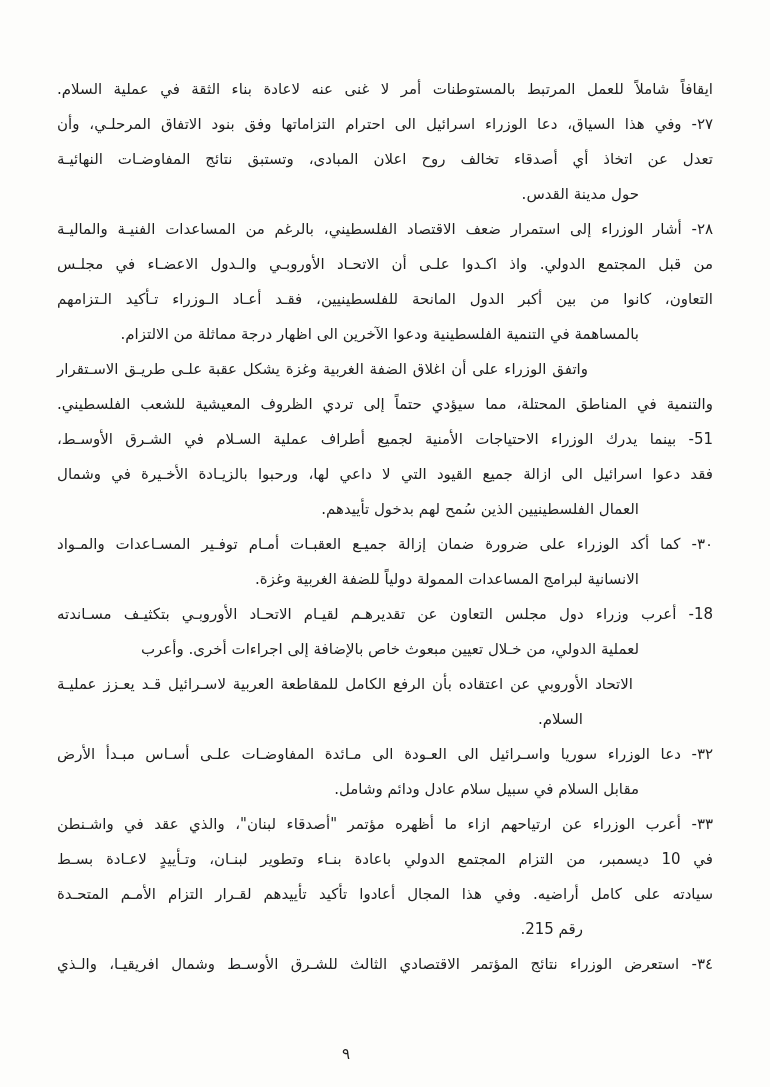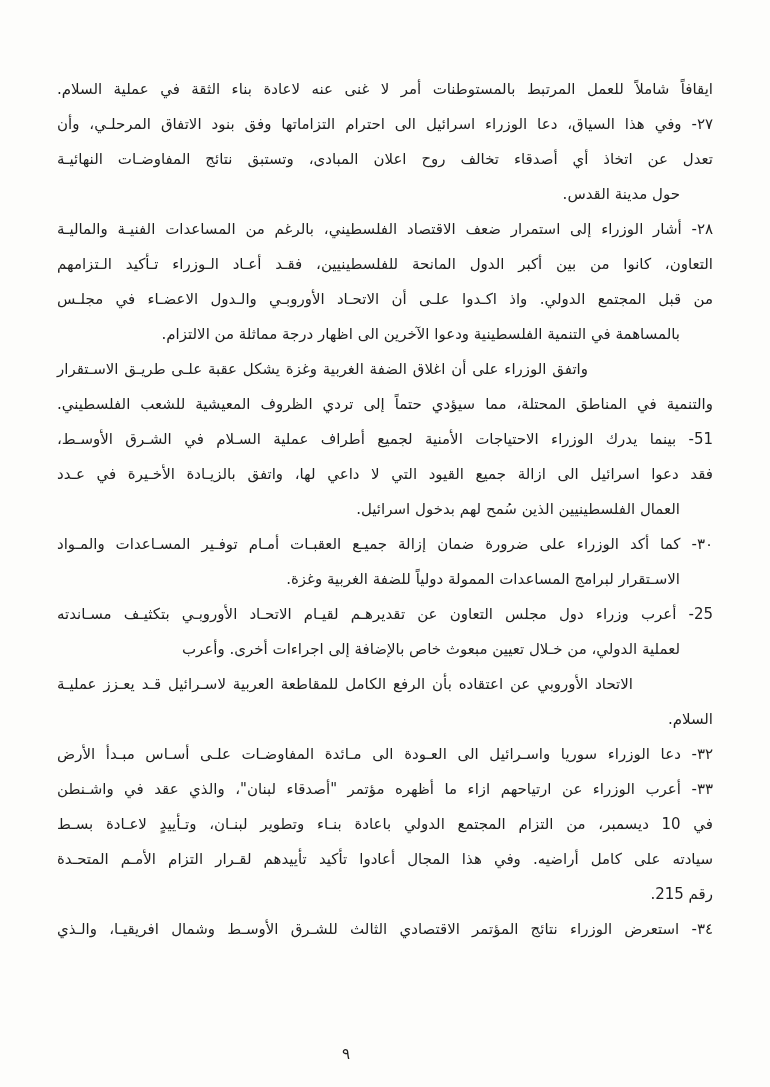--- a/index.html
+++ b/index.html
@@ -43,56 +43,57 @@
     text-align: justify;
     text-align-last: justify;
   }
   
   .ln.mid {
     margin-right: 80px;
     text-align: justify;
     text-align-last: justify;
   }
   
-  .ln.end-m { margin-right: 33px; text-align: right; text-align-last: right; }
-  .ln.end-s { text-align: right; text-align-last: right; }
+  .ln.end-m { margin-right: 74px; text-align: right; text-align-last: right; }
+  .ln.end-s { margin-right: 130px; text-align: right; text-align-last: right; }
   .page-number {
     position: absolute;
     top: 1045px;
     left: 342px;
     font-size: 15px;
     direction: rtl;
     color: var(--ink);
   }
 </style>
 </head>
 <body>
 
 <div class="page">
   <div class="text-block" id="text-block">
       <div class="ln j">ايقافاً شاملاً للعمل المرتبط بالمستوطنات أمر لا غنى عنه لاعادة بناء الثقة في عملية السلام.</div>
       <div class="ln num">٢٧- وفي هذا السياق، دعا الوزراء اسرائيل الى احترام التزاماتها وفق بنود الاتفاق المرحلـي، وأن</div>
       <div class="ln j">تعدل عن اتخاذ أي أصدقاء تخالف روح اعلان المبادى، وتستبق نتائج المفاوضـات النهائيـة</div>
       <div class="ln end-m">حول مدينة القدس.</div>
       <div class="ln num">٢٨- أشار الوزراء إلى استمرار ضعف الاقتصاد الفلسطيني، بالرغم من المساعدات الفنيـة والماليـة</div>
+      <div class="ln j">من قبل المجتمع الدولي. واذ اكـدوا علـى أن الاتحـاد الأوروبـي والـدول الاعضـاء في مجلـس</div>
       <div class="ln j">التعاون، كانوا من بين أكبر الدول المانحة للفلسطينيين، فقـد أعـاد الـوزراء تـأكيد الـتزامهم</div>
-      <div class="ln j">من قبل المجتمع الدولي. واذ اكـدوا علـى أن الاتحـاد الأوروبـي والـدول الاعضـاء في مجلـس</div>
       <div class="ln end-m">بالمساهمة في التنمية الفلسطينية ودعوا الآخرين الى اظهار درجة مماثلة من الالتزام.</div>
       <div class="ln para">واتفق الوزراء على أن اغلاق الضفة الغربية وغزة يشكل عقبة علـى طريـق الاسـتقرار</div>
       <div class="ln j">والتنمية في المناطق المحتلة، مما سيؤدي حتماً إلى تردي الظروف المعيشية للشعب الفلسطيني.</div>
       <div class="ln num">51- بينما يدرك الوزراء الاحتياجات الأمنية لجميع أطراف عملية السـلام في الشـرق الأوسـط،</div>
-      <div class="ln j">فقد دعوا اسرائيل الى ازالة جميع القيود التي لا داعي لها، واتفق بالزيـادة الأخـيرة في عـدد</div>
-      <div class="ln end-m">العمال الفلسطينيين الذين سُمح لهم بدخول اسرائيل.</div>
+      <div class="ln j">فقد دعوا اسرائيل الى ازالة جميع القيود التي لا داعي لها، ورحبوا بالزيـادة الأخـيرة في وشمال</div>
+      <div class="ln end-m">العمال الفلسطينيين الذين سُمح لهم بدخول تأييدهم.</div>
       <div class="ln num">٣٠- كما أكد الوزراء على ضرورة ضمان إزالة جميـع العقبـات أمـام توفـير المسـاعدات والمـواد</div>
-      <div class="ln end-m">الاسـتقرار لبرامج المساعدات الممولة دولياً للضفة الغربية وغزة.</div>
-      <div class="ln num">25- أعرب وزراء دول مجلس التعاون عن تقديرهـم لقيـام الاتحـاد الأوروبـي بتكثيـف مسـاندته</div>
+      <div class="ln end-m">الانسانية لبرامج المساعدات الممولة دولياً للضفة الغربية وغزة.</div>
+      <div class="ln num">18- أعرب وزراء دول مجلس التعاون عن تقديرهـم لقيـام الاتحـاد الأوروبـي بتكثيـف مسـاندته</div>
       <div class="ln end-m">لعملية الدولي، من خـلال تعيين مبعوث خاص بالإضافة إلى اجراءات أخرى. وأعرب</div>
       <div class="ln mid">الاتحاد الأوروبي عن اعتقاده بأن الرفع الكامل للمقاطعة العربية لاسـرائيل قـد يعـزز عمليـة</div>
       <div class="ln end-s">السلام.</div>
       <div class="ln num">٣٢- دعا الوزراء سوريا واسـرائيل الى العـودة الى مـائدة المفاوضـات علـى أسـاس مبـدأ الأرض</div>
+      <div class="ln end-m">مقابل السلام في سبيل سلام عادل ودائم وشامل.</div>
       <div class="ln num">٣٣- أعرب الوزراء عن ارتياحهم ازاء ما أظهره مؤتمر "أصدقاء لبنان"، والذي عقد في واشـنطن</div>
       <div class="ln j">في 10 ديسمبر، من التزام المجتمع الدولي باعادة بنـاء وتطوير لبنـان، وتـأييدٍ لاعـادة بسـط</div>
       <div class="ln j">سيادته على كامل أراضيه. وفي هذا المجال أعادوا تأكيد تأييدهم لقـرار التزام الأمـم المتحـدة</div>
       <div class="ln end-s">رقم 215.</div>
       <div class="ln num">٣٤- استعرض الوزراء نتائج المؤتمر الاقتصادي الثالث للشـرق الأوسـط وشمال افريقيـا، والـذي</div>
     </div>
   <div class="page-number">٩</div>
 </div>
 
 </body></html>

